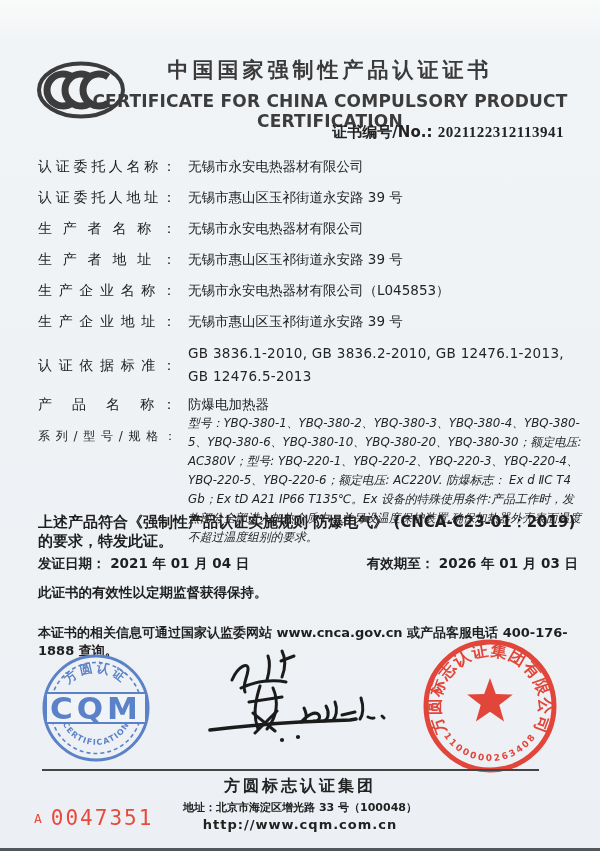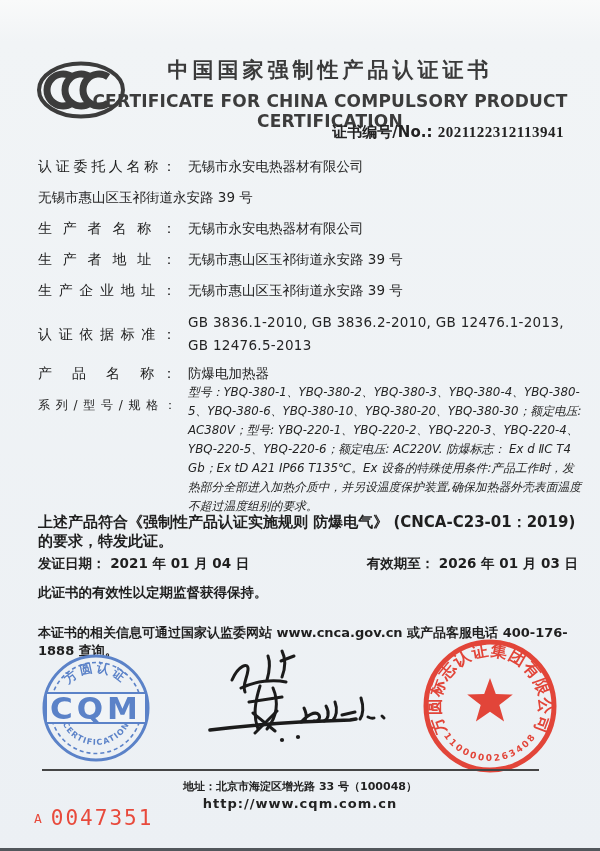--- a/index.html
+++ b/index.html
@@ -76,29 +76,34 @@
     <span>证书编号/No.:</span>
     <span class="num">2021122312113941</span>
   </div>
 
   <div class="fields">
     <div class="frow">
       <div class="flabel">认证委托人名称：</div>
       <div class="fvalue">无锡市永安电热器材有限公司</div>
     </div>
     <div class="frow">
+      <div class="flabel">认证委托人地址：</div>
       <div class="fvalue">无锡市惠山区玉祁街道永安路 39 号</div>
     </div>
     <div class="frow">
       <div class="flabel">生 产 者 名 称 ：</div>
       <div class="fvalue">无锡市永安电热器材有限公司</div>
     </div>
     <div class="frow">
       <div class="flabel">生 产 者 地 址 ：</div>
       <div class="fvalue">无锡市惠山区玉祁街道永安路 39 号</div>
+    </div>
+    <div class="frow">
+      <div class="flabel">生产企业名称：</div>
+      <div class="fvalue">无锡市永安电热器材有限公司（L045853）</div>
     </div>
     <div class="frow">
       <div class="flabel">生产企业地址：</div>
       <div class="fvalue">无锡市惠山区玉祁街道永安路 39 号</div>
     </div>
     <div class="frow standards">
       <div class="flabel">认证依据标准：</div>
       <div class="fvalue">GB 3836.1-2010, GB 3836.2-2010, GB 12476.1-2013, GB 12476.5-2013</div>
     </div>
     <div class="frow product">
@@ -176,20 +181,21 @@
       <textPath href="#sealArc" startOffset="50%" text-anchor="middle">方圆标志认证集团有限公司</textPath>
     </text>
     <text font-size="9" font-weight="700" fill="#e23b2e" letter-spacing="2.2">
       <textPath href="#sealNum" startOffset="50%" text-anchor="middle">1100000263408</textPath>
     </text>
   </svg>
 
   <div class="rule"></div>
 
   <div class="footer">
+    <div class="org">方圆标志认证集团</div>
     <div class="addr">地址：北京市海淀区增光路 33 号（100048）</div>
     <div class="site">http://www.cqm.com.cn</div>
   </div>
 
   <div class="serial">
     <span class="pre">A</span><span class="num">0047351</span>
   </div>
 
   <div class="bottom-edge"></div>
 </div>

